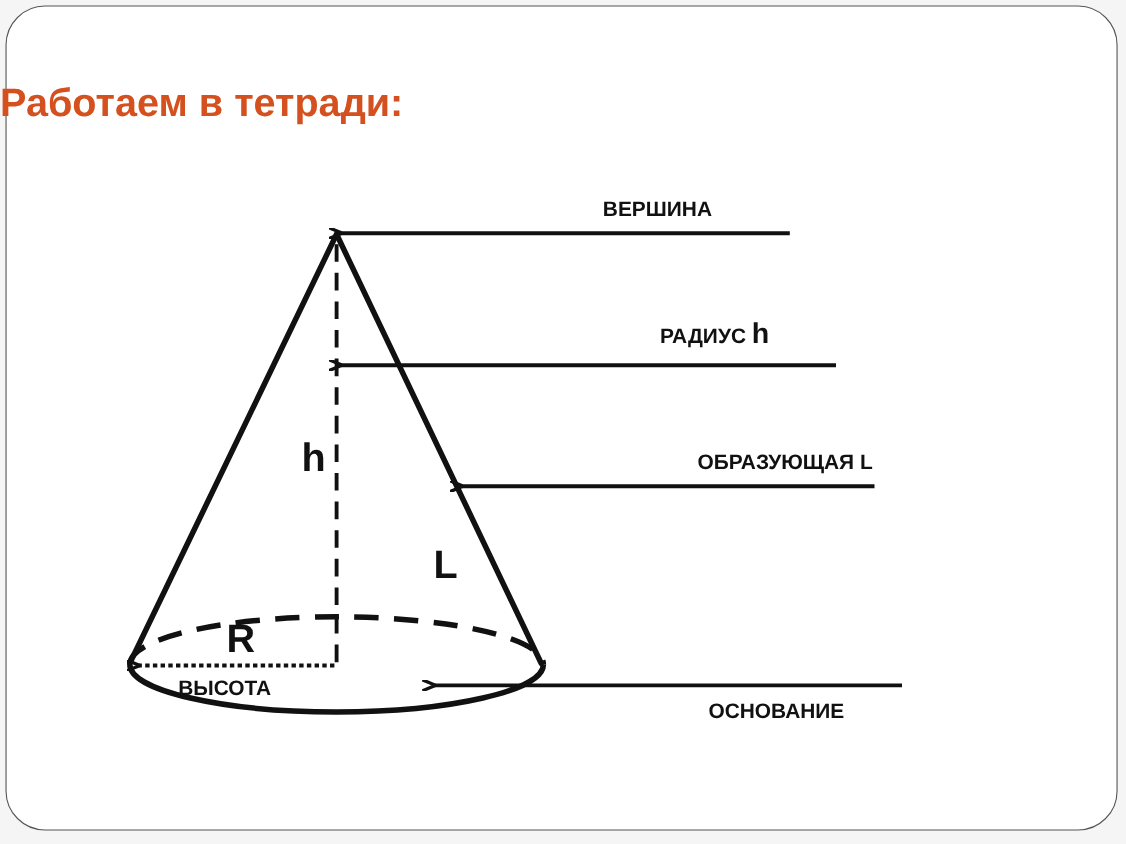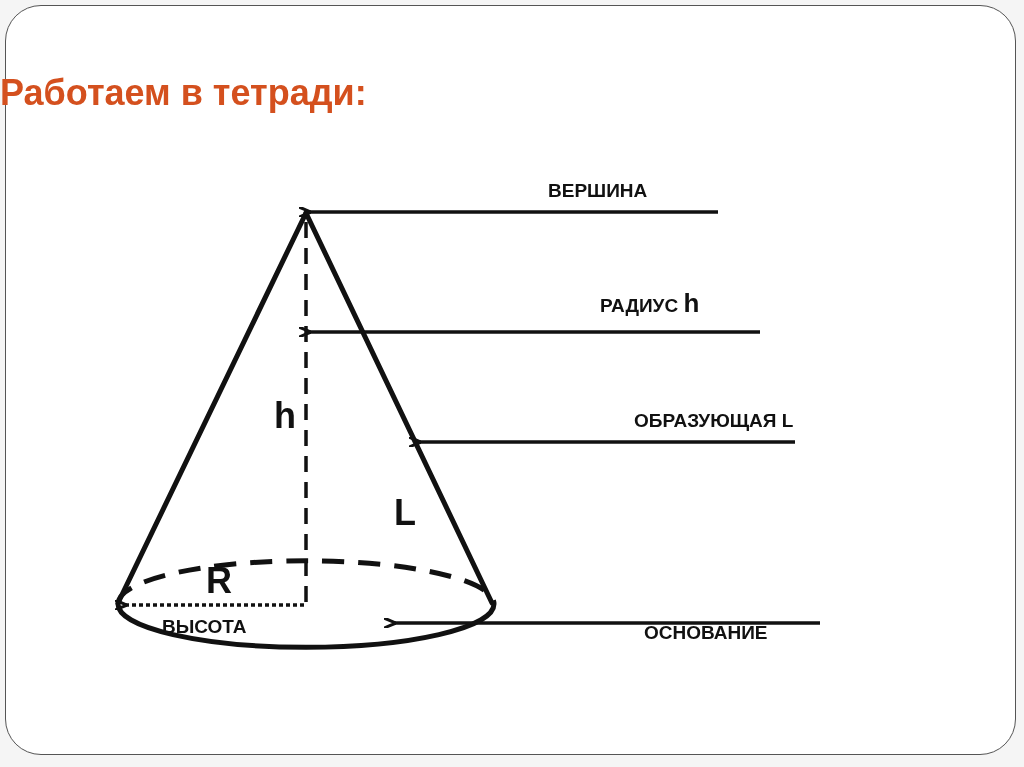--- a/index.html
+++ b/index.html
@@ -90,18 +90,18 @@
 <div class="lbl lbl-small" style="left:600px; top:288px;">
   <span>РАДИУС</span>
   <span class="big-h">h</span>
 </div>
 
 <div class="lbl lbl-small" style="left:634px; top:410px;text-align:center;">
   <span>ОБРАЗУЮЩАЯ</span>
   <span>L</span>
 </div>
 
-<div class="lbl lbl-small" style="left:644px; top:622px;text-align:center;">ОСНОВАНИЕ</div>
+<div class="lbl lbl-small" style="left:644px; top:637px;text-align:center;">ОСНОВАНИЕ</div>
 
 <div class="lbl lbl-big" style="left:274px; top:395px;">h</div>
 <div class="lbl lbl-big" style="left:394px; top:492px;">L</div>
 <div class="lbl lbl-big" style="left:206px; top:560px;">R</div>
 <div class="lbl lbl-small" style="left:162px; top:616px;">ВЫСОТА</div>
 
 </body></html>

